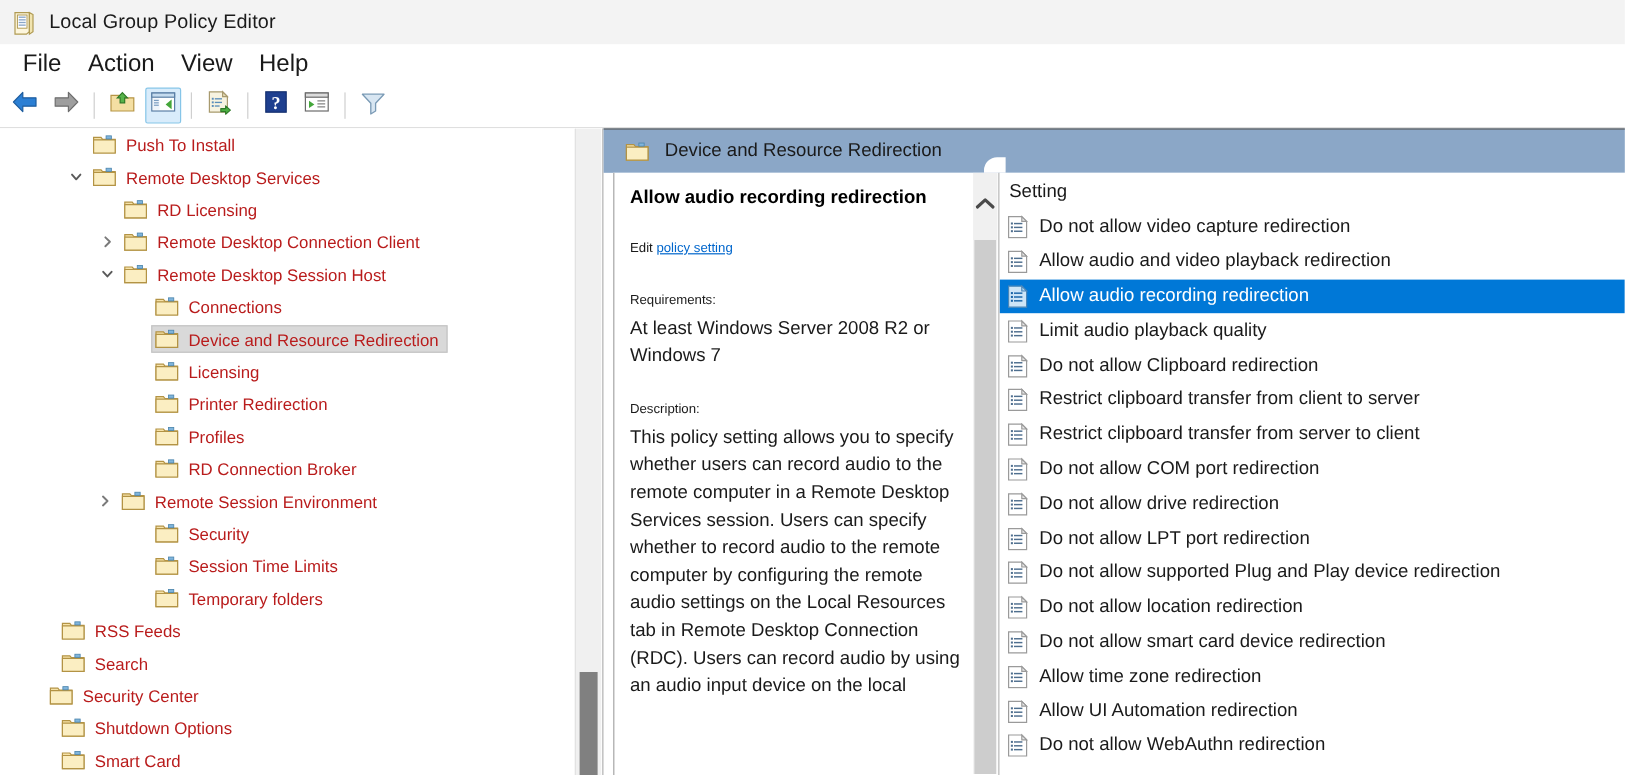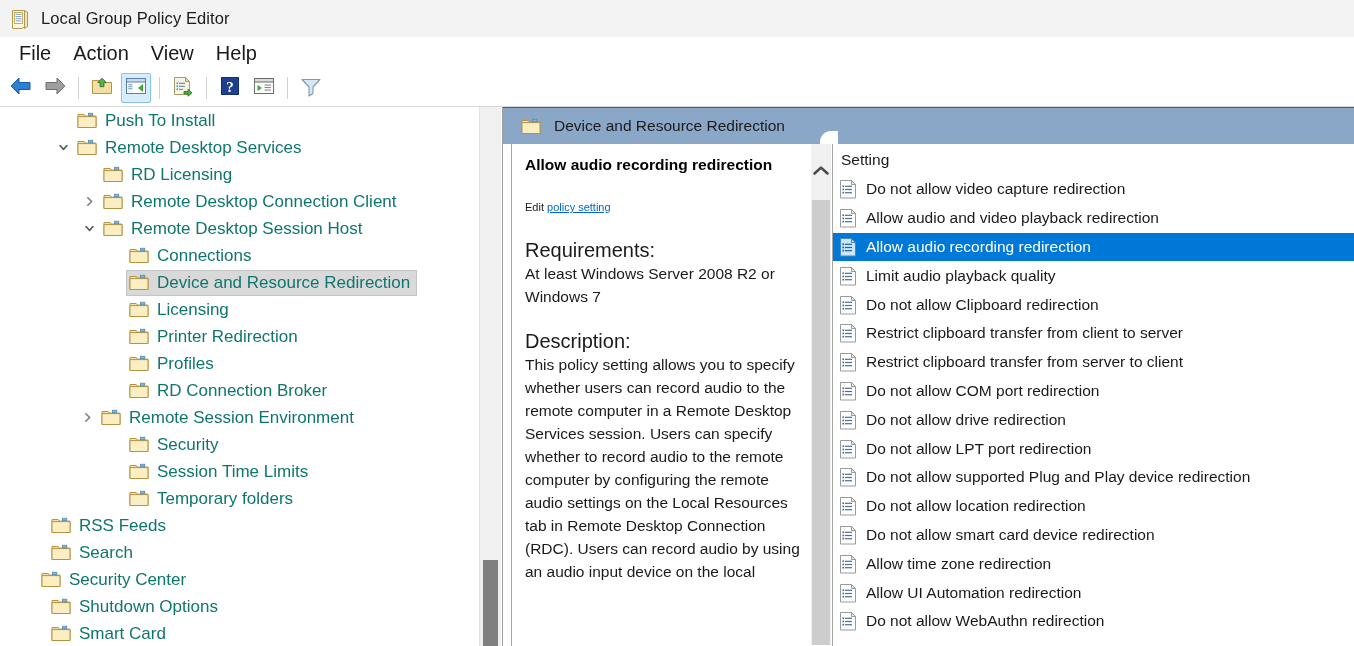--- a/index.html
+++ b/index.html
@@ -144,22 +144,22 @@
     align-items: center;
     padding: 2px 6px 2px 2px;
     border: 1px solid transparent;
     box-sizing: border-box;
   }
   .tree-row.selected .label-wrap {
     background: #d9d9d9;
     border: 1px solid #c4c4c4;
   }
   .tree-row .t-label {
-    font-size: 17px;
-    color: #0f766e;
+    font-size: 14px;
+    color: #b91c1c;
     margin-left: 8px;
   }
 
   
   .folder-ic {
     width: 20px; height: 17px;
     position: relative;
     flex: 0 0 auto;
   }
 
@@ -248,21 +248,21 @@
     font-size: 11px;
     color: #1a1a1a;
     margin-bottom: 22px;
     line-height: 20px;
   }
   .desc-edit a {
     color: #0066cc;
     text-decoration: underline;
   }
   .desc-head {
-    font-size: 20px;
+    font-size: 11px;
     color: #1a1a1a;
     line-height: 23px;
   }
   .desc-body {
     font-size: 15.5px;
     color: #1a1a1a;
     line-height: 23px;
   }
   .desc-gap { height: 22px; }
 

